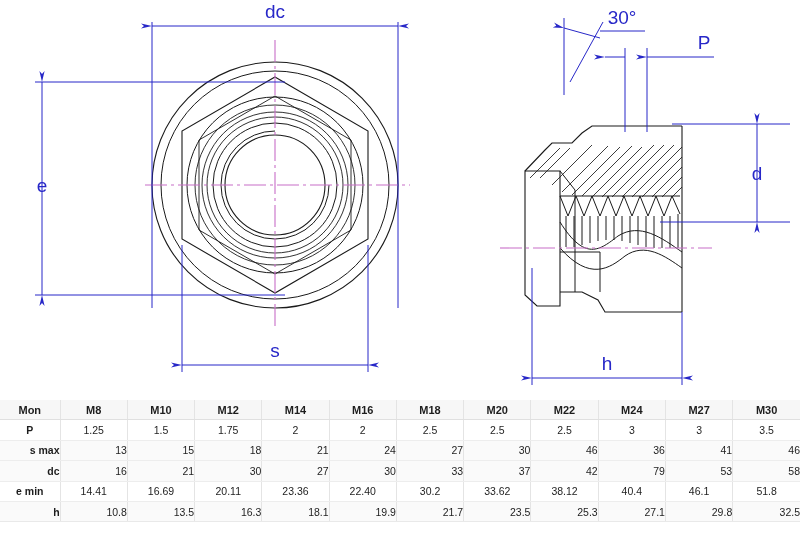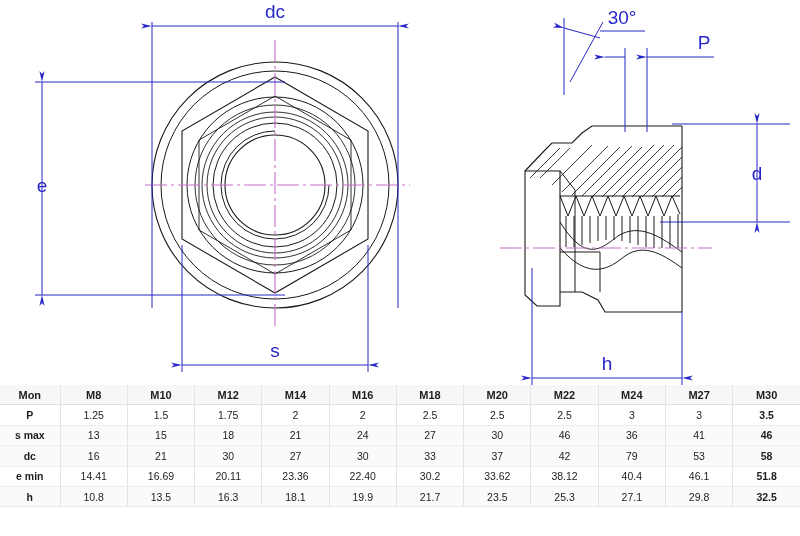--- a/index.html
+++ b/index.html
@@ -13,21 +13,21 @@
   #drawing{
     position:absolute;left:0;top:0;width:800px;height:400px;
     display:block;
   }
   .dim-text{
     font-family:"Liberation Sans",sans-serif;
     font-size:19px;
     fill:#2727c8;
   }
   .tbl-wrap{
-    position:absolute;left:0;top:385px;width:800px;height:136px;
+    position:absolute;left:0;top:400px;width:800px;height:136px;
   }
   table.spec{
     width:800px;
     border-collapse:collapse;
     table-layout:fixed;
     font-family:"Liberation Sans",sans-serif;
   }
   table.spec td{
     height:19.4px;
     text-align:center;
@@ -42,22 +42,22 @@
   table.spec tr.head td{
     font-weight:bold;
     font-size:11px;
     background:#f7f7f7;
     border-bottom:1px solid #e0e0e0;
   }
   table.spec tr.body td.rowlabel{
     font-weight:bold;
     font-size:10.5px;
   }
-  table.spec tr.alt td{background:#fafafa;}
-  table.spec td:last-child{border-right:none;font-weight:bold;}
+  table.spec tr.alt td{background:#fafafa;text-align:right;}
+  table.spec td:last-child{border-right:none;}
   table.spec tr:last-child td{border-bottom:1px solid #e9e9e9;}
   table.spec col.c0{width:60px;}
   table.spec col.cx{width:67.2px;}
 </style>
 </head>
 <body>
 
 <svg id="drawing" viewBox="0 0 800 400">
   <defs>
     <marker id="arrL" markerWidth="12" markerHeight="8" refX="11" refY="4" orient="auto" markerUnits="userSpaceOnUse">

